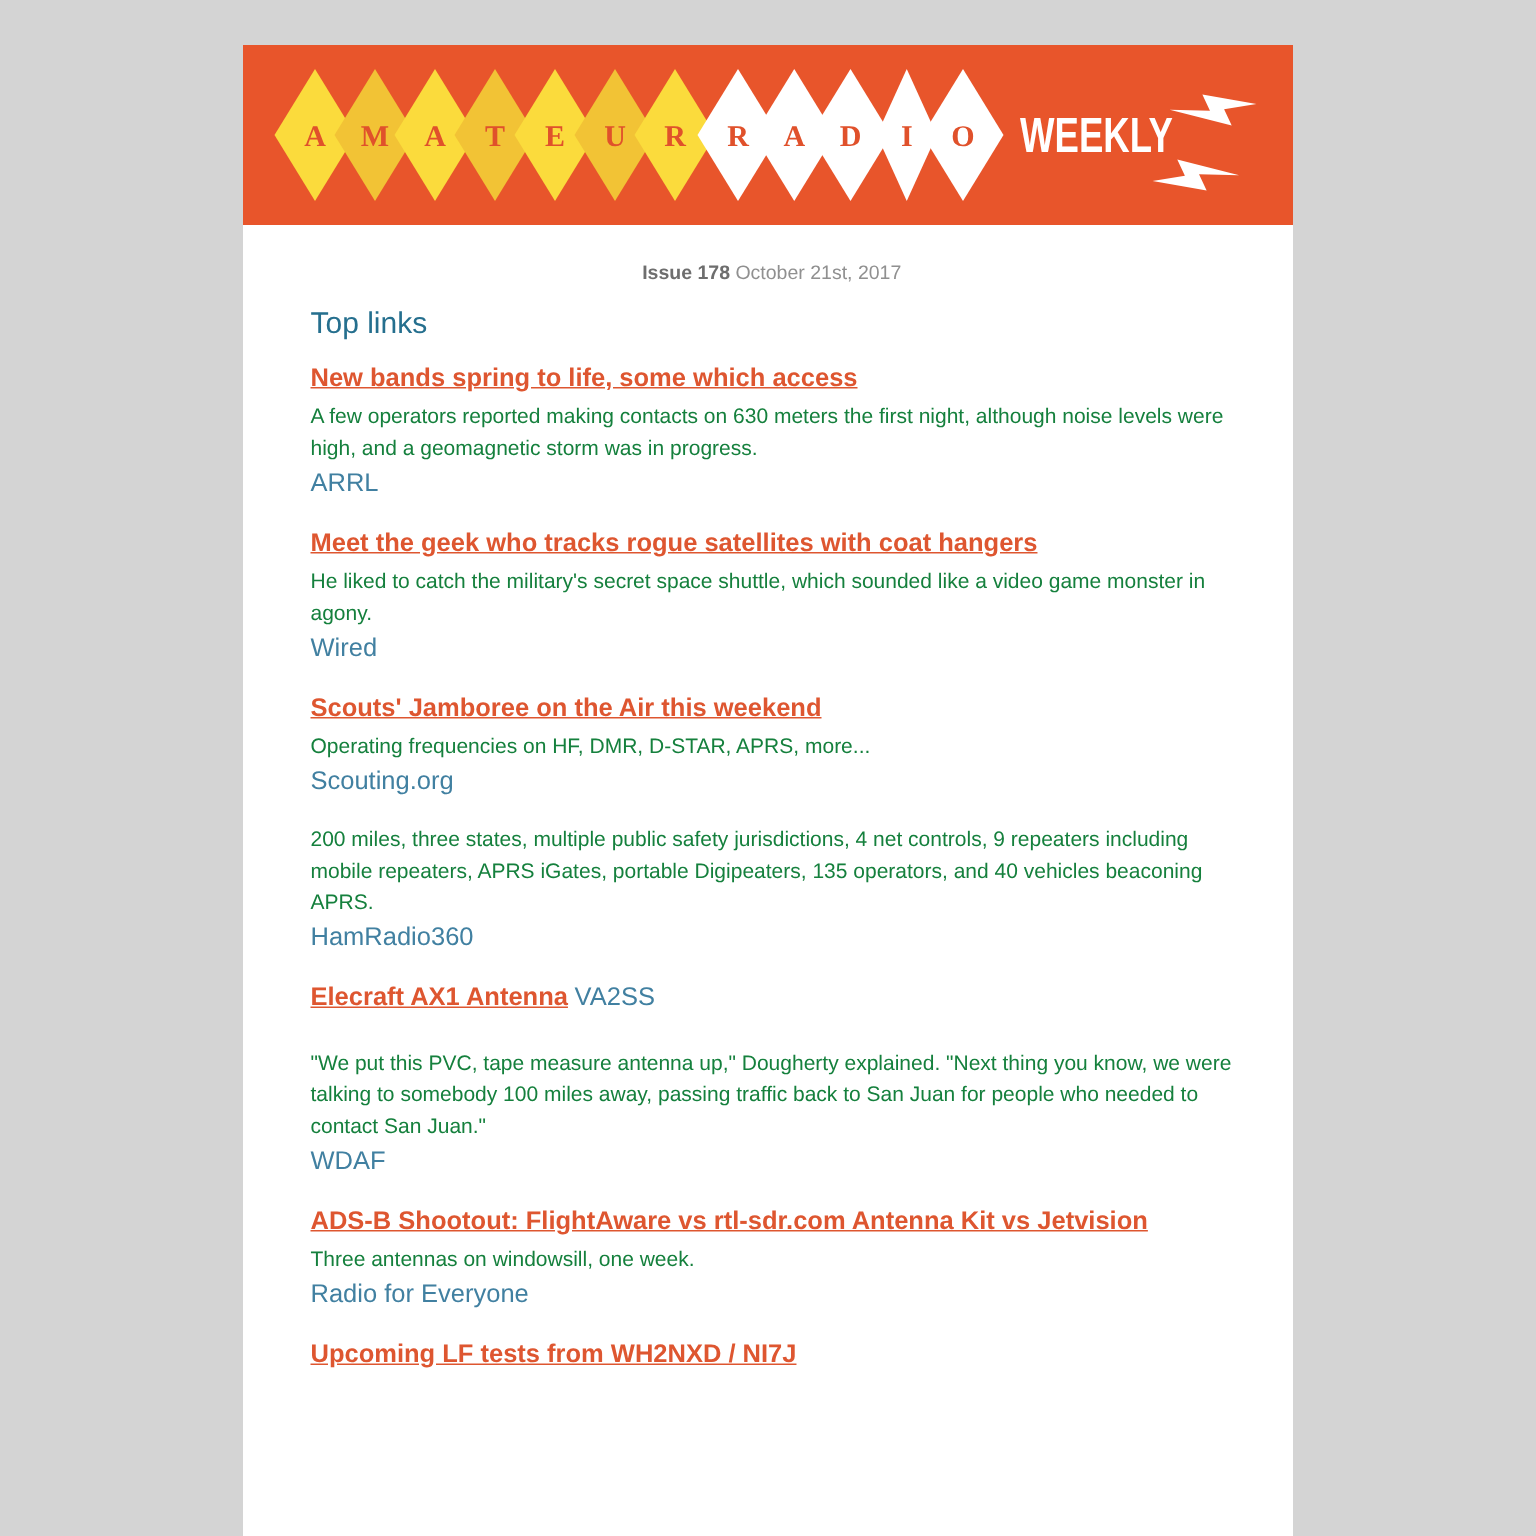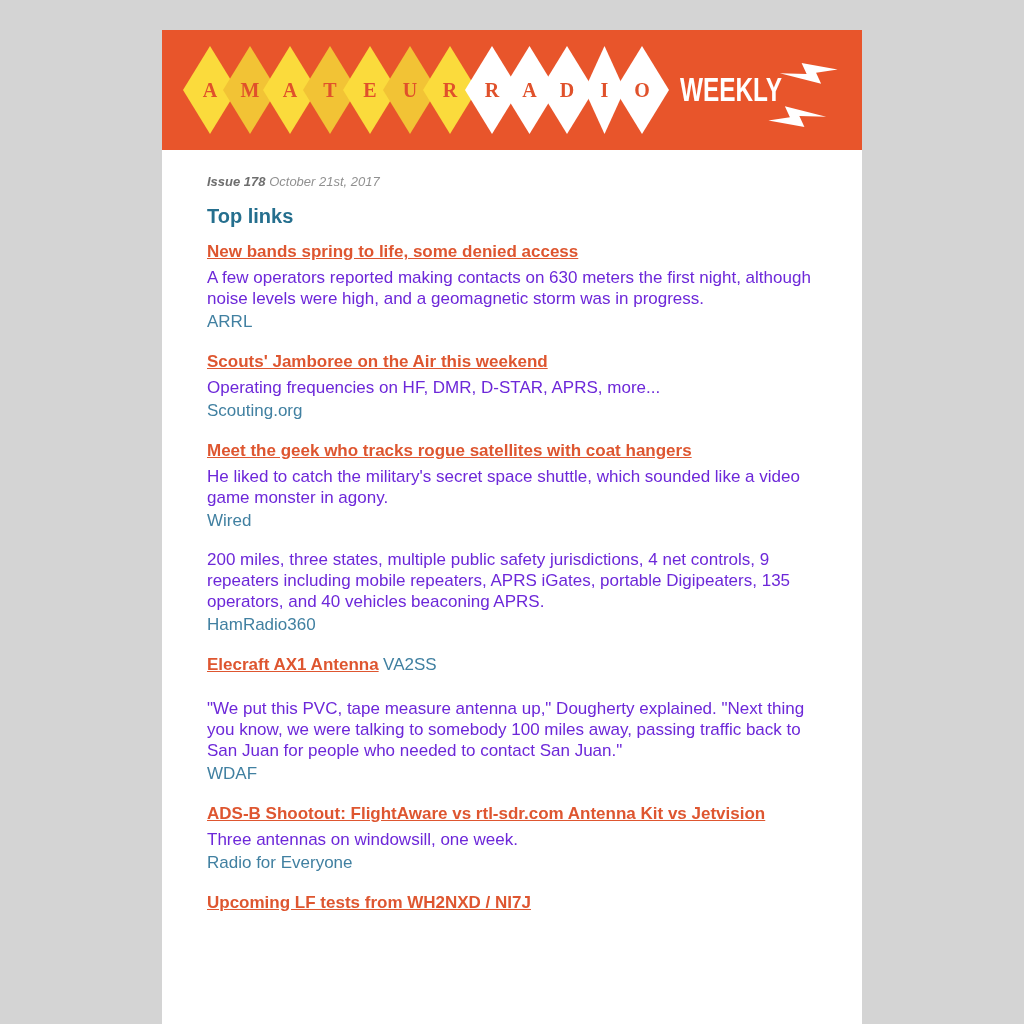--- a/index.html
+++ b/index.html
@@ -22,52 +22,51 @@
   .masthead {
     width: 700px;
     height: 120px;
     background: #e8552b;
     overflow: hidden;
   }
   .content {
     padding: 24px 40px 0 45px;
   }
   .issue-line {
-    text-align: left;
+    text-align: center;
     font-size: 13px;
     line-height: 16px;
     color: #909090;
-    font-style: italic;
   }
   .issue-line .issue-num {
     font-weight: bold;
     color: #6e6e6e;
   }
   h2.section-title {
     font-size: 20px;
     line-height: 24px;
     margin: 14px 0 12px 0;
     color: #256f8e;
-    font-weight: bold;
+    font-weight: normal;
   }
   article { margin: 0 0 18px 0; }
   .headline {
     display: inline-block;
     font-size: 17px;
     line-height: 24px;
     font-weight: bold;
     color: #de5630;
     text-decoration: underline;
     margin-bottom: 3px;
     cursor: pointer;
   }
   article p.body {
-    font-size: 17px;
+    font-size: 14px;
     line-height: 21px;
-    color: #6d28d9;
+    color: #15803d;
     margin: 0 0 2px 0;
   }
   .source {
     display: inline-block;
     font-size: 17px;
     line-height: 21px;
     color: #4180a1;
     text-decoration: none;
     cursor: pointer;
   }
@@ -117,35 +116,35 @@
   <div class="content">
 
     <div class="issue-line">
       <span class="issue-num">Issue 178</span><span> October 21st, 2017</span>
     </div>
 
     <h2 class="section-title">Top links</h2>
 
     <div id="article-list">
   <article>
-    <a class="headline">New bands spring to life, some denied access</a>
+    <a class="headline">New bands spring to life, some which access</a>
     <p class="body">A few operators reported making contacts on 630 meters the first night, although noise levels were high, and a geomagnetic storm was in progress.</p>
     <a class="source">ARRL</a>
+  </article>
+
+  <article>
+    <a class="headline">Meet the geek who tracks rogue satellites with coat hangers</a>
+    <p class="body">He liked to catch the military's secret space shuttle, which sounded like a video game monster in agony.</p>
+    <a class="source">Wired</a>
   </article>
 
   <article>
     <a class="headline">Scouts' Jamboree on the Air this weekend</a>
     <p class="body">Operating frequencies on HF, DMR, D-STAR, APRS, more...</p>
     <a class="source">Scouting.org</a>
-  </article>
-
-  <article>
-    <a class="headline">Meet the geek who tracks rogue satellites with coat hangers</a>
-    <p class="body">He liked to catch the military's secret space shuttle, which sounded like a video game monster in agony.</p>
-    <a class="source">Wired</a>
   </article>
 
   <article>
     <p class="body">200 miles, three states, multiple public safety jurisdictions, 4 net controls, 9 repeaters including mobile repeaters, APRS iGates, portable Digipeaters, 135 operators, and 40 vehicles beaconing APRS.</p>
     <a class="source">HamRadio360</a>
   </article>
 
   <article>
     <a class="headline">Elecraft AX1 Antenna</a>
     <a class="source">VA2SS</a>

